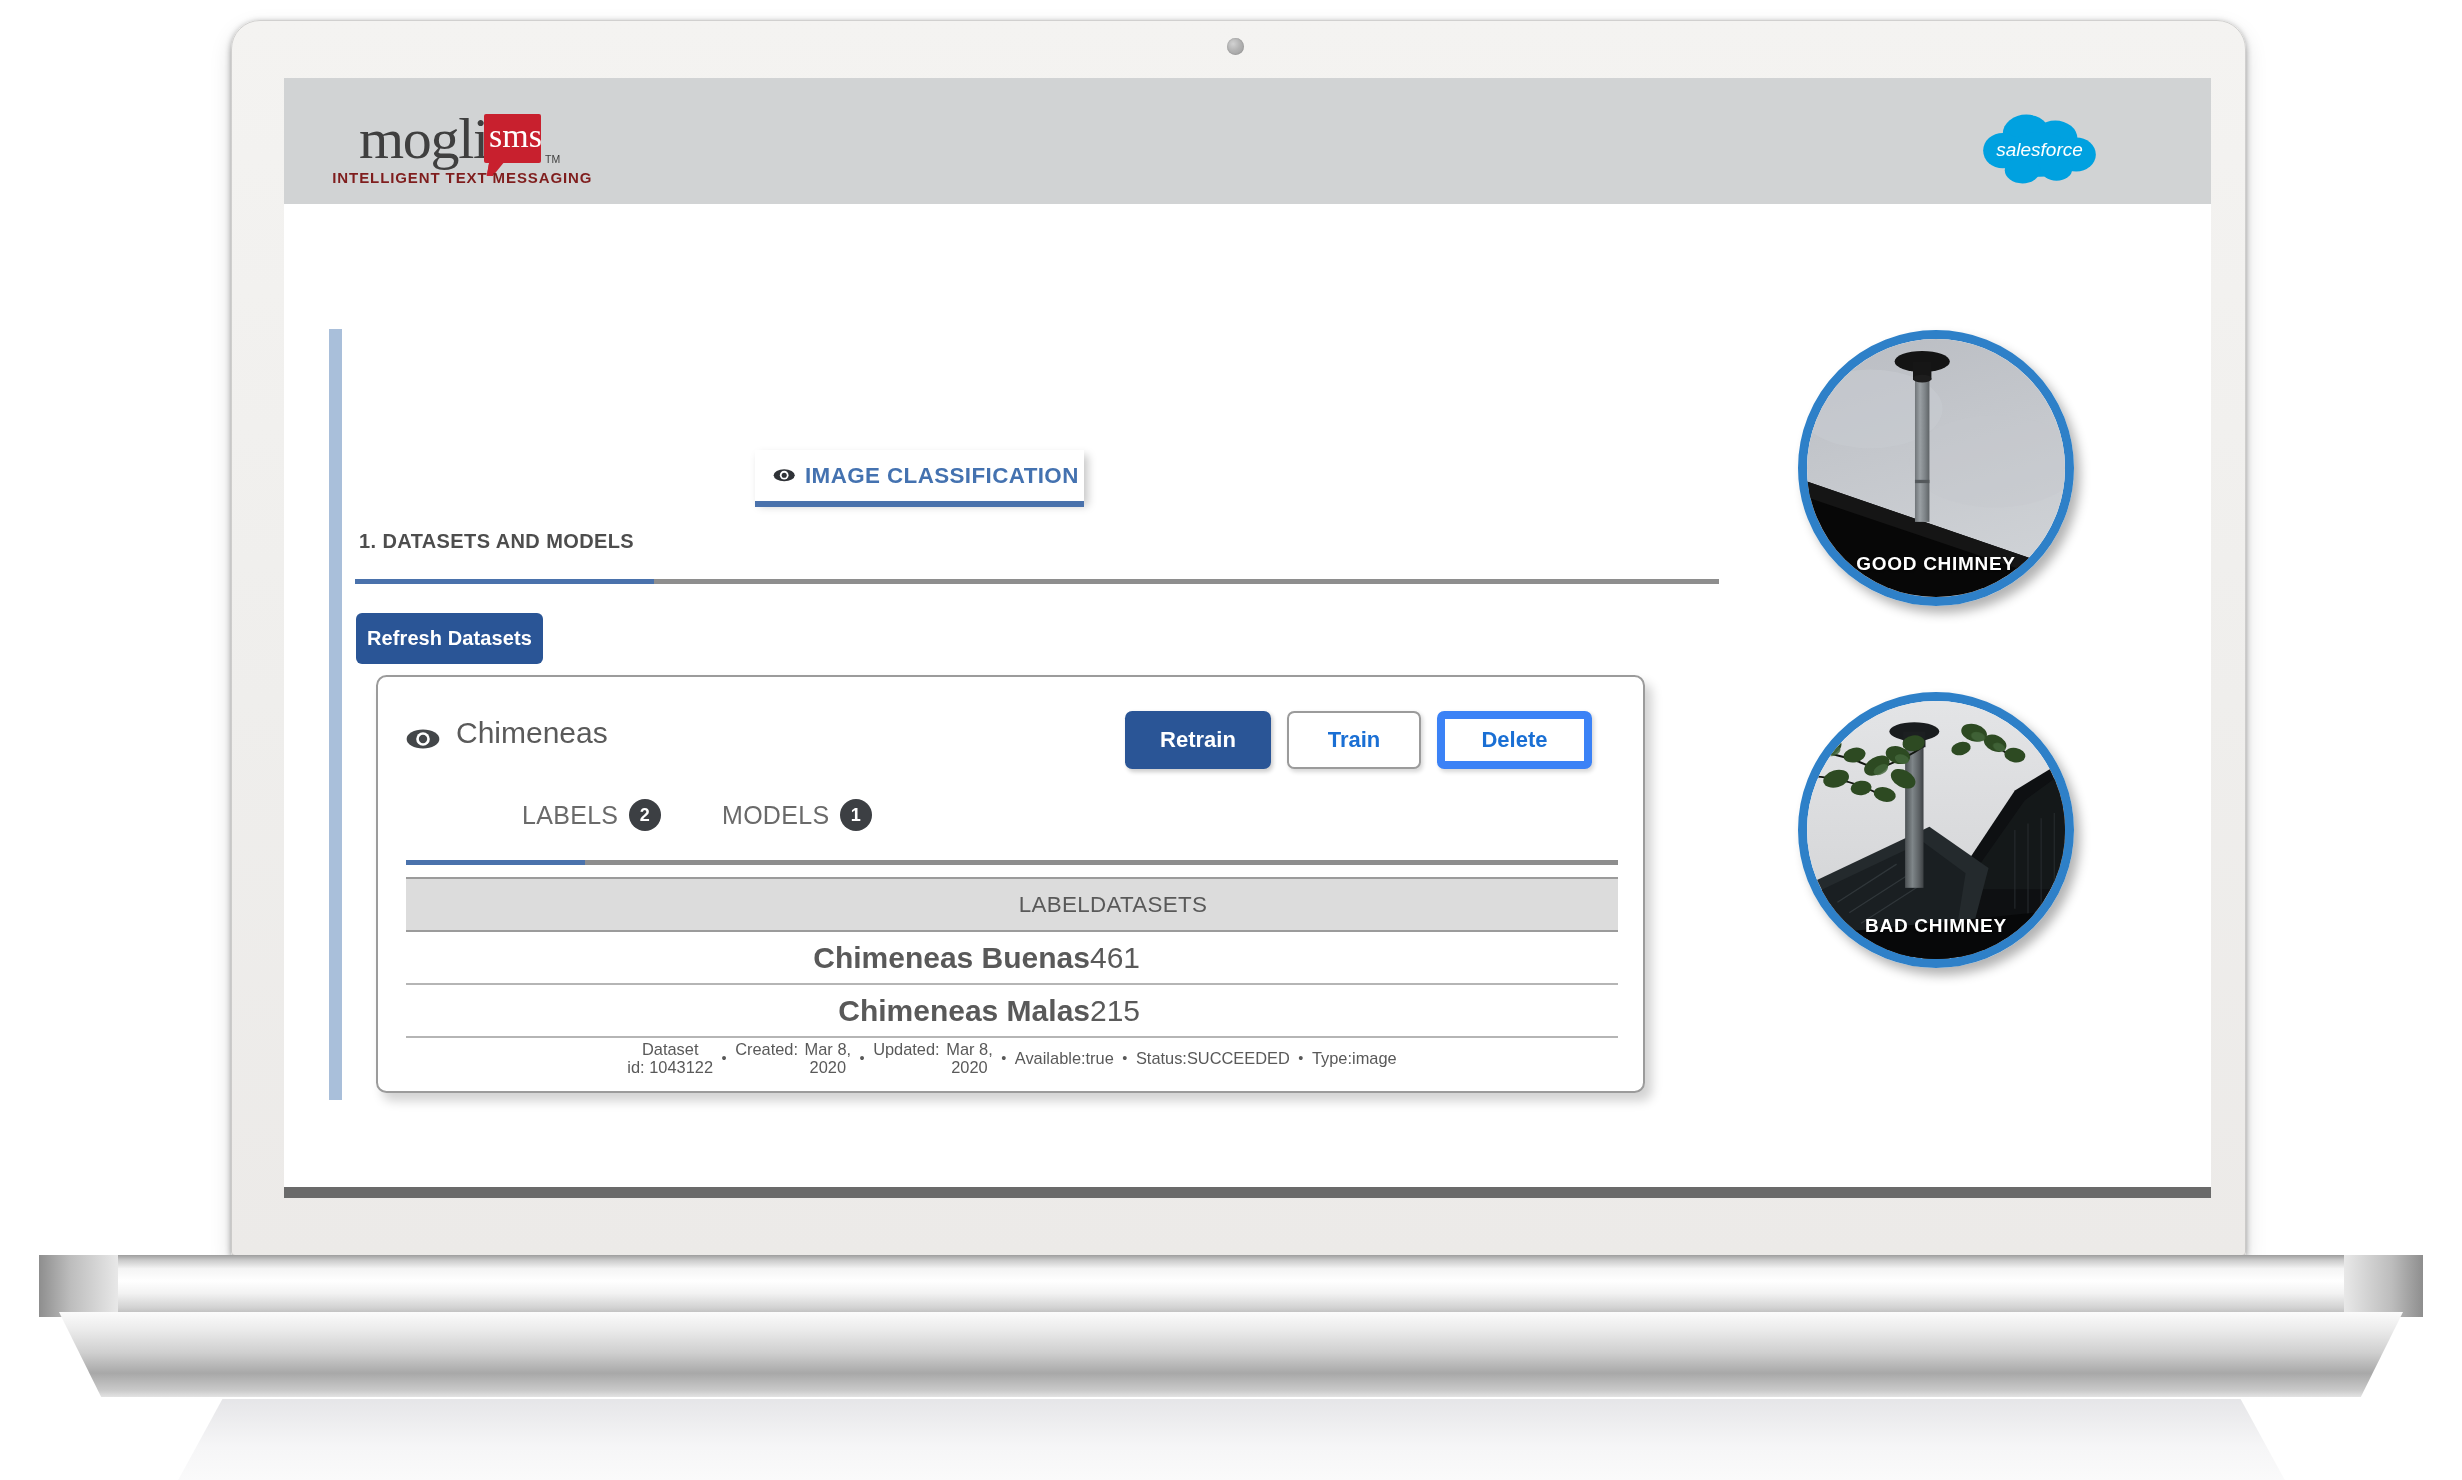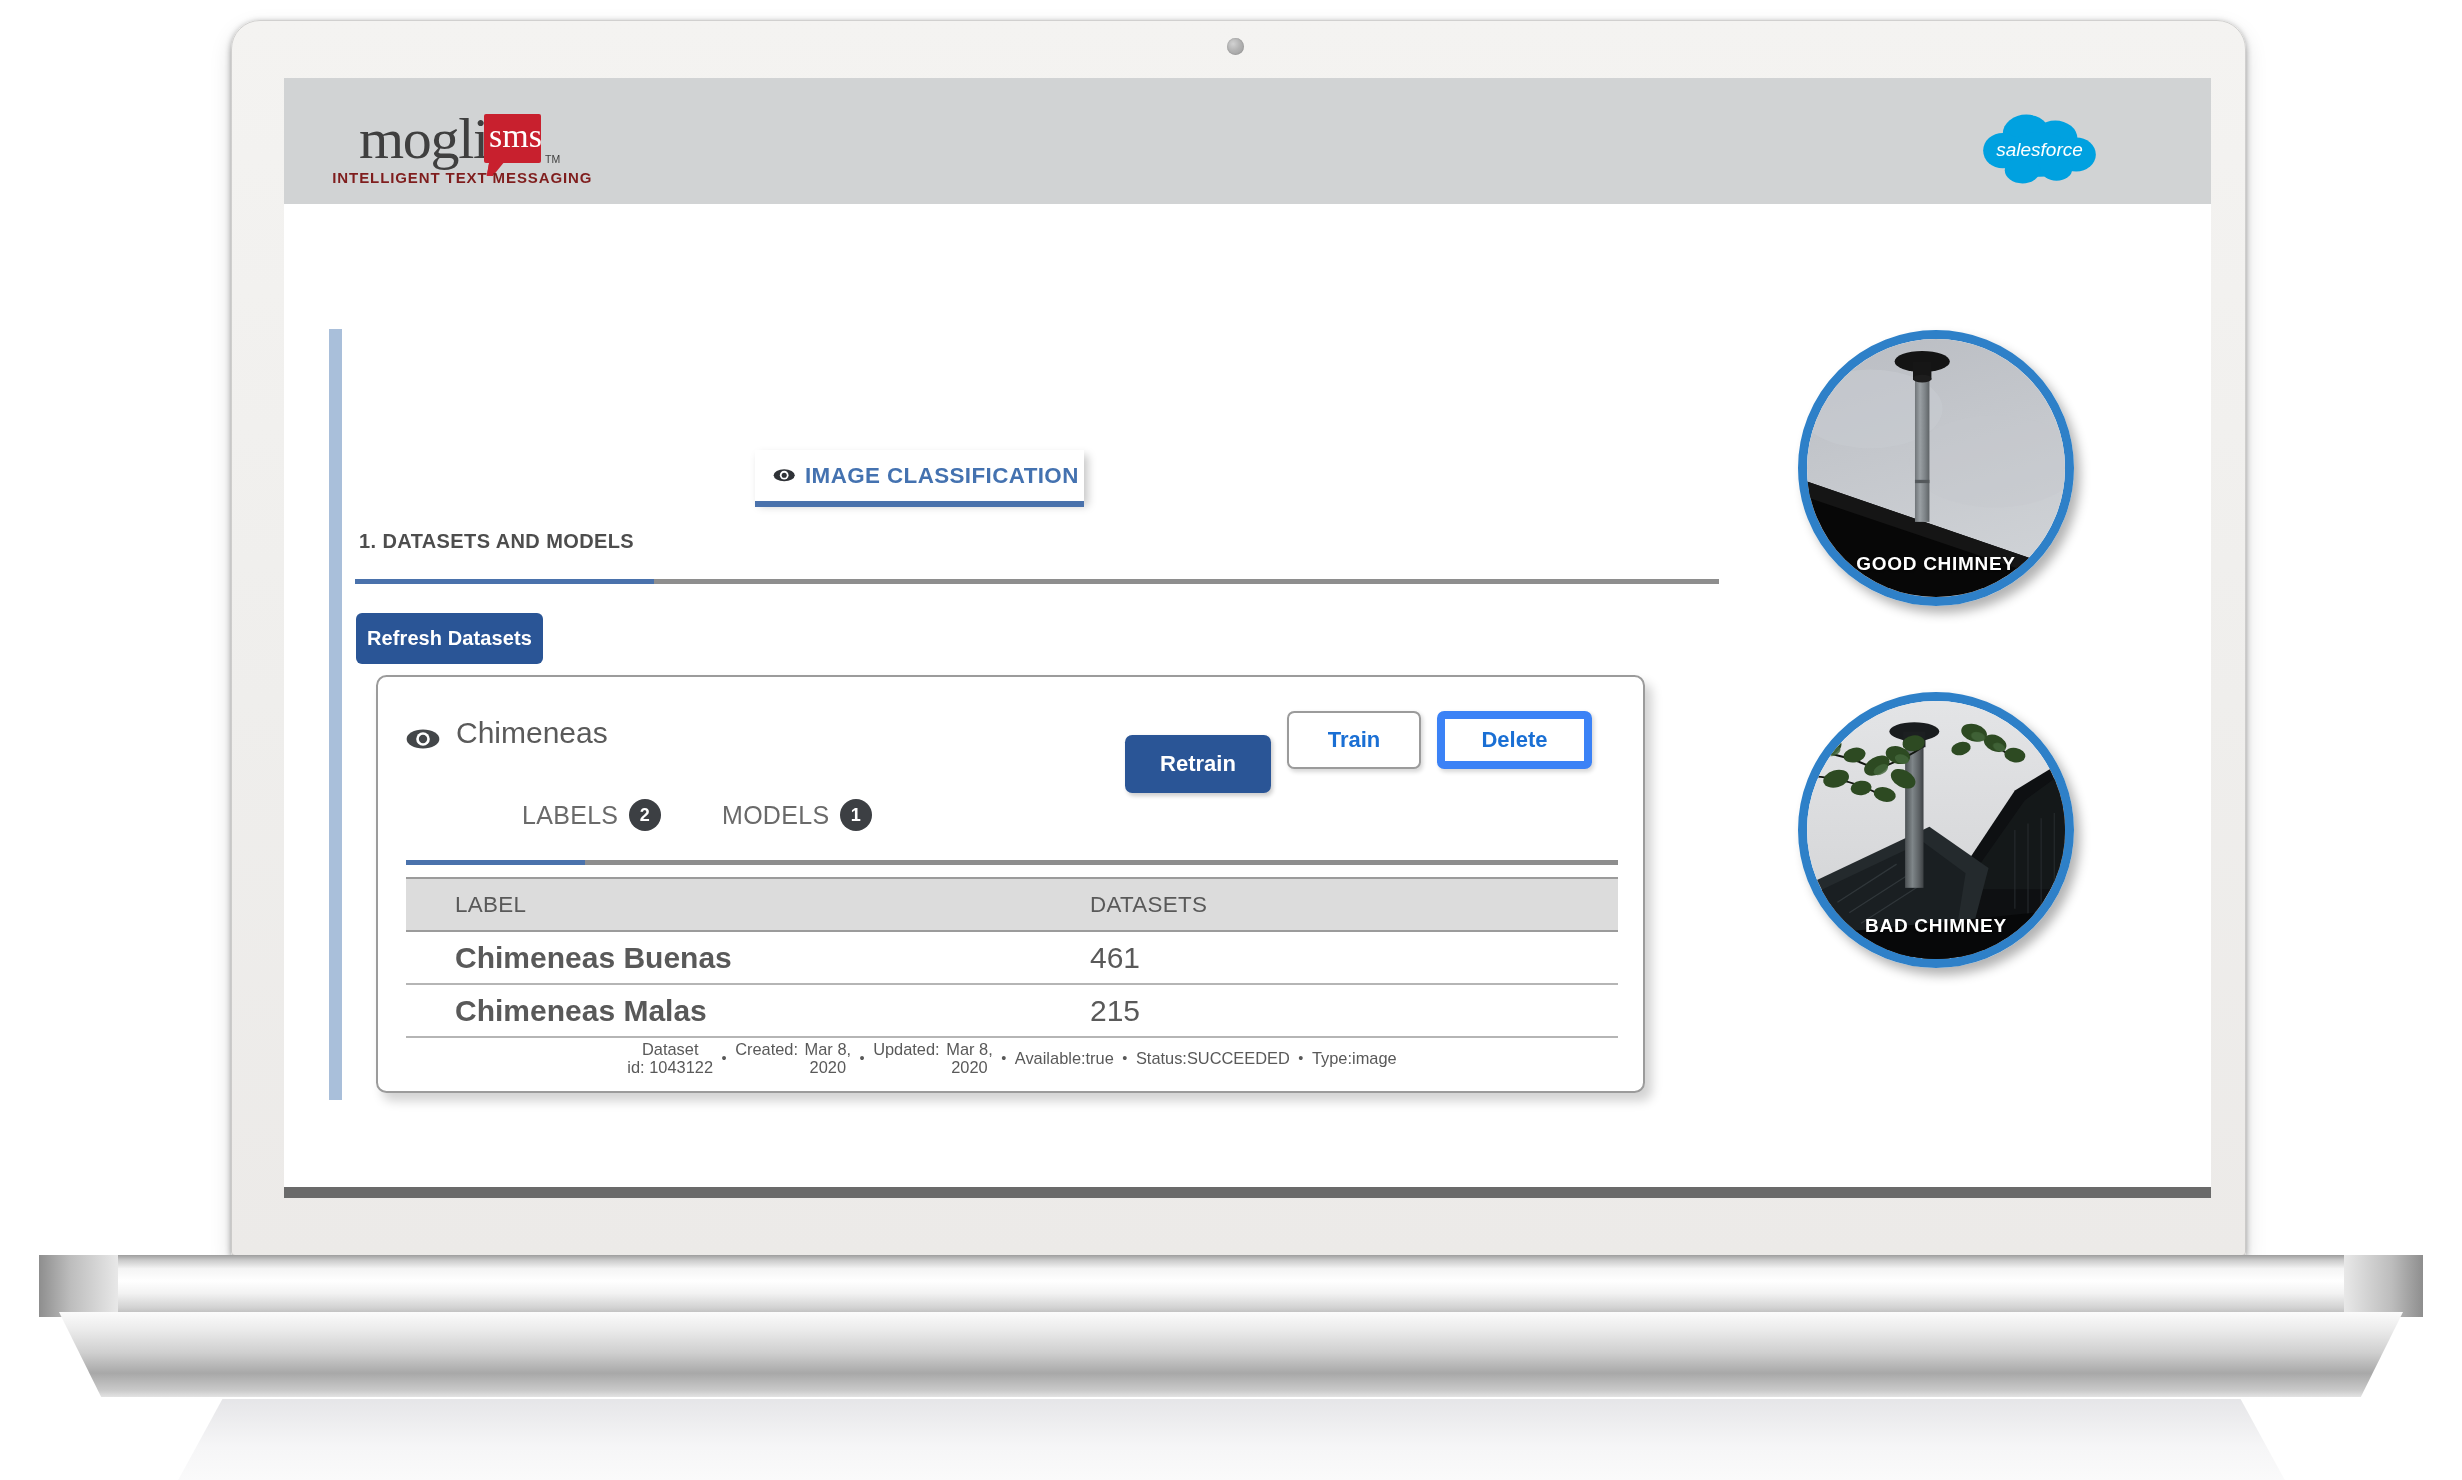--- a/index.html
+++ b/index.html
@@ -147,21 +147,21 @@
   #card-eye-icon{position:absolute;left:0;top:10.5px;width:34px;height:34px;}
   #dataset-name{
     position:absolute;left:50px;top:5.3px;font-size:30px;color:#5a5a5a;font-weight:normal;
   }
   .card-btn{
     position:absolute;top:0;height:58px;border-radius:7.2px;
     font-size:22px;font-weight:bold;font-family:"Liberation Sans",sans-serif;
     cursor:pointer;box-sizing:border-box;
   }
   #btn-retrain{left:719px;width:146px;background:#2a5596;border:none;color:#fff;
-    box-shadow:2px 2.6px 4px rgba(0,0,0,.2);margin-top:24px;}
+    box-shadow:2px 2.6px 4px rgba(0,0,0,.2);}
   #btn-train{left:881px;width:134px;background:#fff;border:2px solid #9b9b9b;color:#1a6fd4;
     box-shadow:2px 2.6px 4px rgba(0,0,0,.16);}
   #btn-delete{left:1031px;width:155px;background:#fff;border:8px solid #3b82f6;color:#1a6fd4;
     box-shadow:2px 2.6px 4px rgba(0,0,0,.16);}
 
   
   #card-tabs{position:absolute;left:28px;top:122px;width:1212px;height:55px;}
   .card-tab{
     position:absolute;top:0;display:flex;align-items:center;cursor:pointer;
     font-size:25px;color:#6a6a6a;letter-spacing:0.3px;
@@ -176,21 +176,21 @@
   #card-tabs-rule{position:absolute;left:28px;top:183px;width:1212px;height:5.3px;background:#8e8e8e;}
   #card-tabs-rule-active{position:absolute;left:28px;top:183px;width:179px;height:5.3px;background:#4a72ac;}
 
   
   #labels-table{position:absolute;left:28px;top:200px;width:1212px;}
   #labels-table-header{
     display:flex;height:55px;align-items:center;background:#dcdcdc;
     border-top:2px solid #9b9b9b;border-bottom:2px solid #9b9b9b;box-sizing:border-box;
   }
   #labels-table-header .th{font-size:22.4px;color:#595959;letter-spacing:0.3px;}
-  .col-label{width:684px;padding-left:49px;box-sizing:border-box;}
+  .col-label{width:684px;padding-left:49px;box-sizing:border-box;text-align:right;}
   .col-examples{width:329px;box-sizing:border-box;}
   .table-row{display:flex;height:51px;align-items:center;border-bottom:2px solid #b5b5b5;}
   .table-row:last-child{border-bottom:2px solid #b5b5b5;}
   .table-row .td{font-size:30px;color:#595959;}
   .td.col-label{font-weight:bold;}
 
   
   #dataset-meta{
     position:absolute;left:28px;top:363px;width:1212px;
     display:flex;align-items:center;justify-content:center;gap:0;

